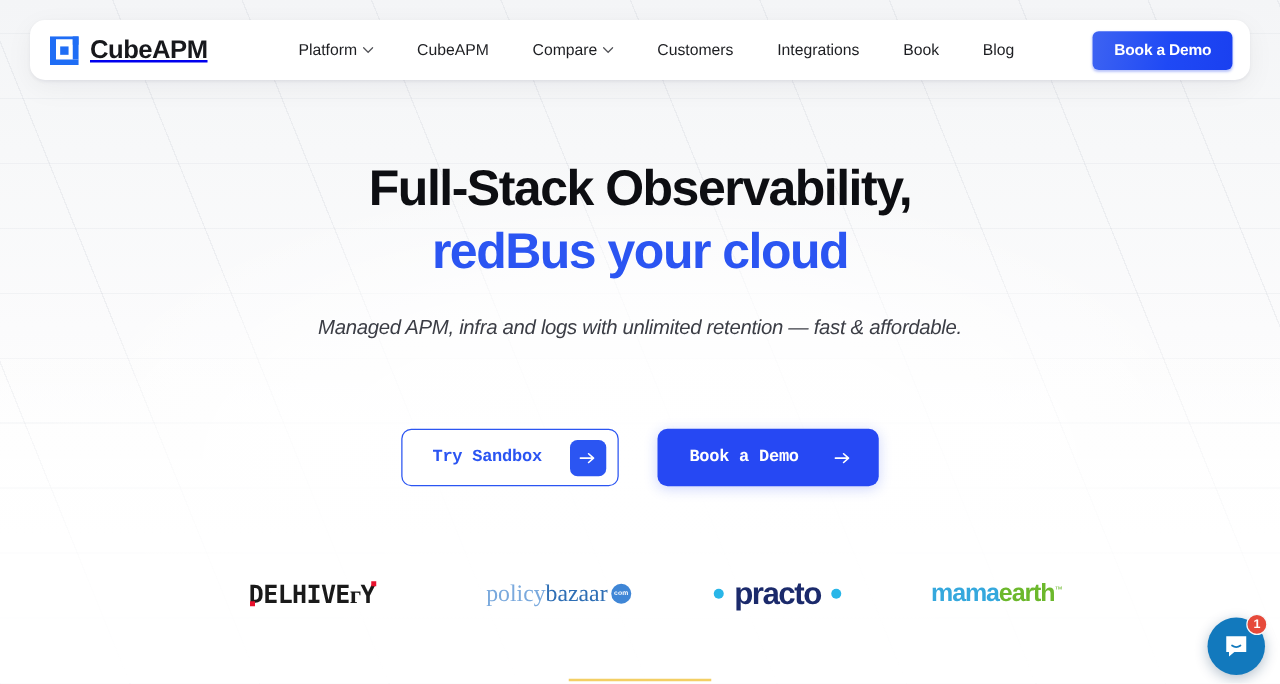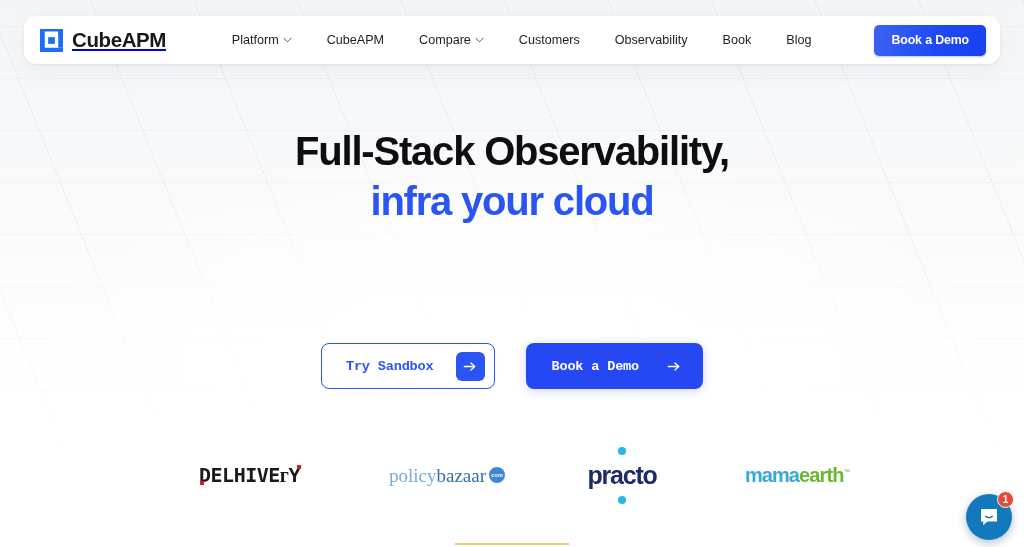--- a/index.html
+++ b/index.html
@@ -137,21 +137,21 @@
     display:flex; align-items:center; justify-content:center;
   }
   .rb-text { font-size:13.5px; font-weight:700; color:#e8515a; letter-spacing:-.5px; line-height:1; }
   .rb-wheel {
     position:absolute; bottom:1px; width:12px; height:12px;
     border:2px solid #e8515a; border-radius:50%; background:#fbfbfc;
   }
   .rb-w1 { left:9px; } .rb-w2 { right:9px; }
 
   
-  .practo { display:flex; align-items:center; gap:8px;flex-direction:column; }
+  .practo { display:flex; align-items:center; gap:8px; }
   .pr-dot { width:8px; height:8px; border-radius:50%; background:#29b6e8; }
   .pr-txt { font-size:25px; font-weight:700; color:#1b2a6b; letter-spacing:-1.2px; line-height:1; }
 
   
   .mama { font-size:20px; font-weight:700; letter-spacing:-.9px; line-height:1; position:relative; }
   .mm-a { color:#35a8dd; }
   .mm-b { color:#6cb82c; }
   .mm-tm { font-size:6.5px; color:#6cb82c; vertical-align:super; font-weight:400; }
 
   
@@ -215,40 +215,41 @@
         <svg class="chev" viewBox="0 0 10 6">
           <path d="M1 1 L5 5 L9 1" fill="none" stroke="#23242a" stroke-width="1.1" stroke-linecap="round"></path>
         </svg>
       </span>
 
       <span class="nav-item">
         <span>Customers</span>
       </span>
 
       <span class="nav-item">
-        <span>Observability</span>
+        <span>Integrations</span>
       </span>
 
       <span class="nav-item">
         <span>Book</span>
       </span>
 
       <span class="nav-item">
         <span>Blog</span>
       </span>
 
       <button id="demo-btn">Book a Demo</button>
     </nav>
   </div>
 
   <div id="hero">
     <h1 class="h1">
       <span>Full-Stack Observability,</span>
-      <span class="h1-blue">infra your cloud</span>
+      <span class="h1-blue">redBus your cloud</span>
     </h1>
+    <p class="sub">Managed APM, infra and logs with unlimited retention — fast &amp; affordable.</p>
   </div>
 
   <div id="cta">
 
     <button class="btn" id="sandbox-btn">
       <span>Try Sandbox</span>
       <span class="arrow-box">
         <svg class="arrow-svg" viewBox="0 0 16 14">
           <path d="M1.5 7 H13.2 M9 3 L13.5 7 L9 11" fill="none" stroke="#ffffff" stroke-width="1.5" stroke-linecap="round" stroke-linejoin="round"></path>
         </svg>

